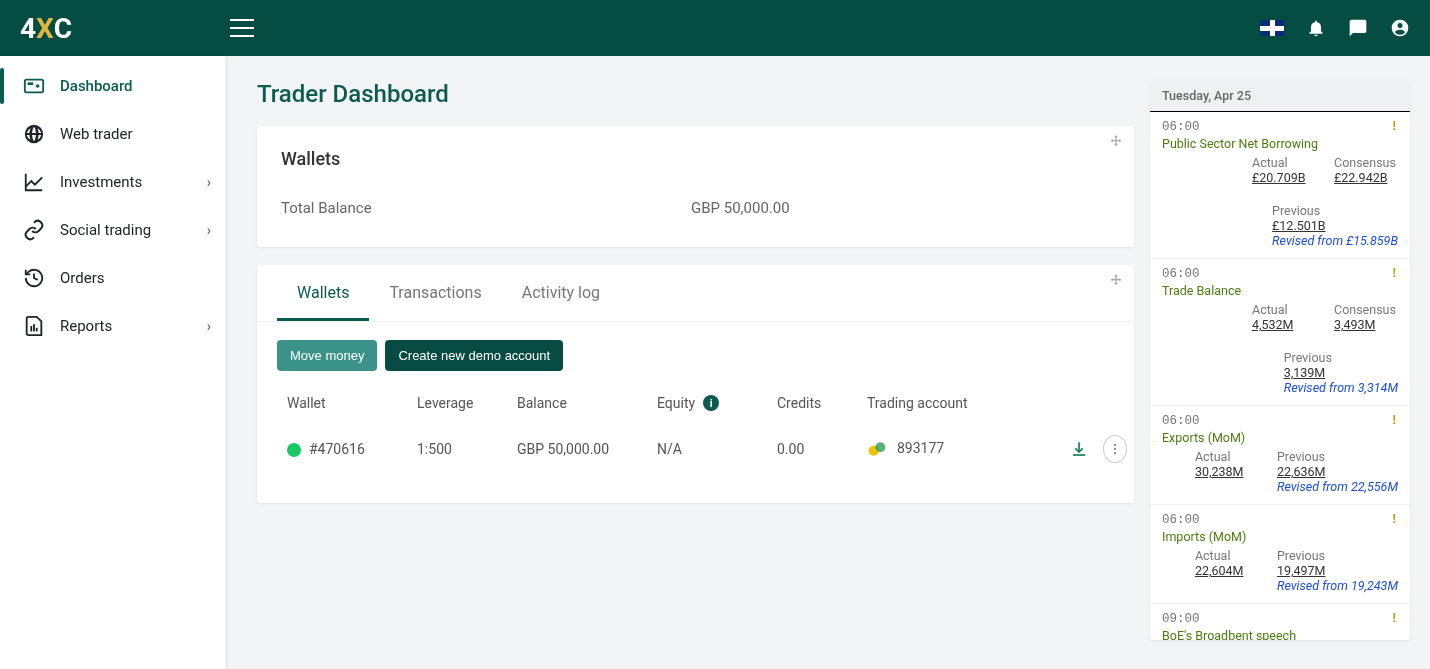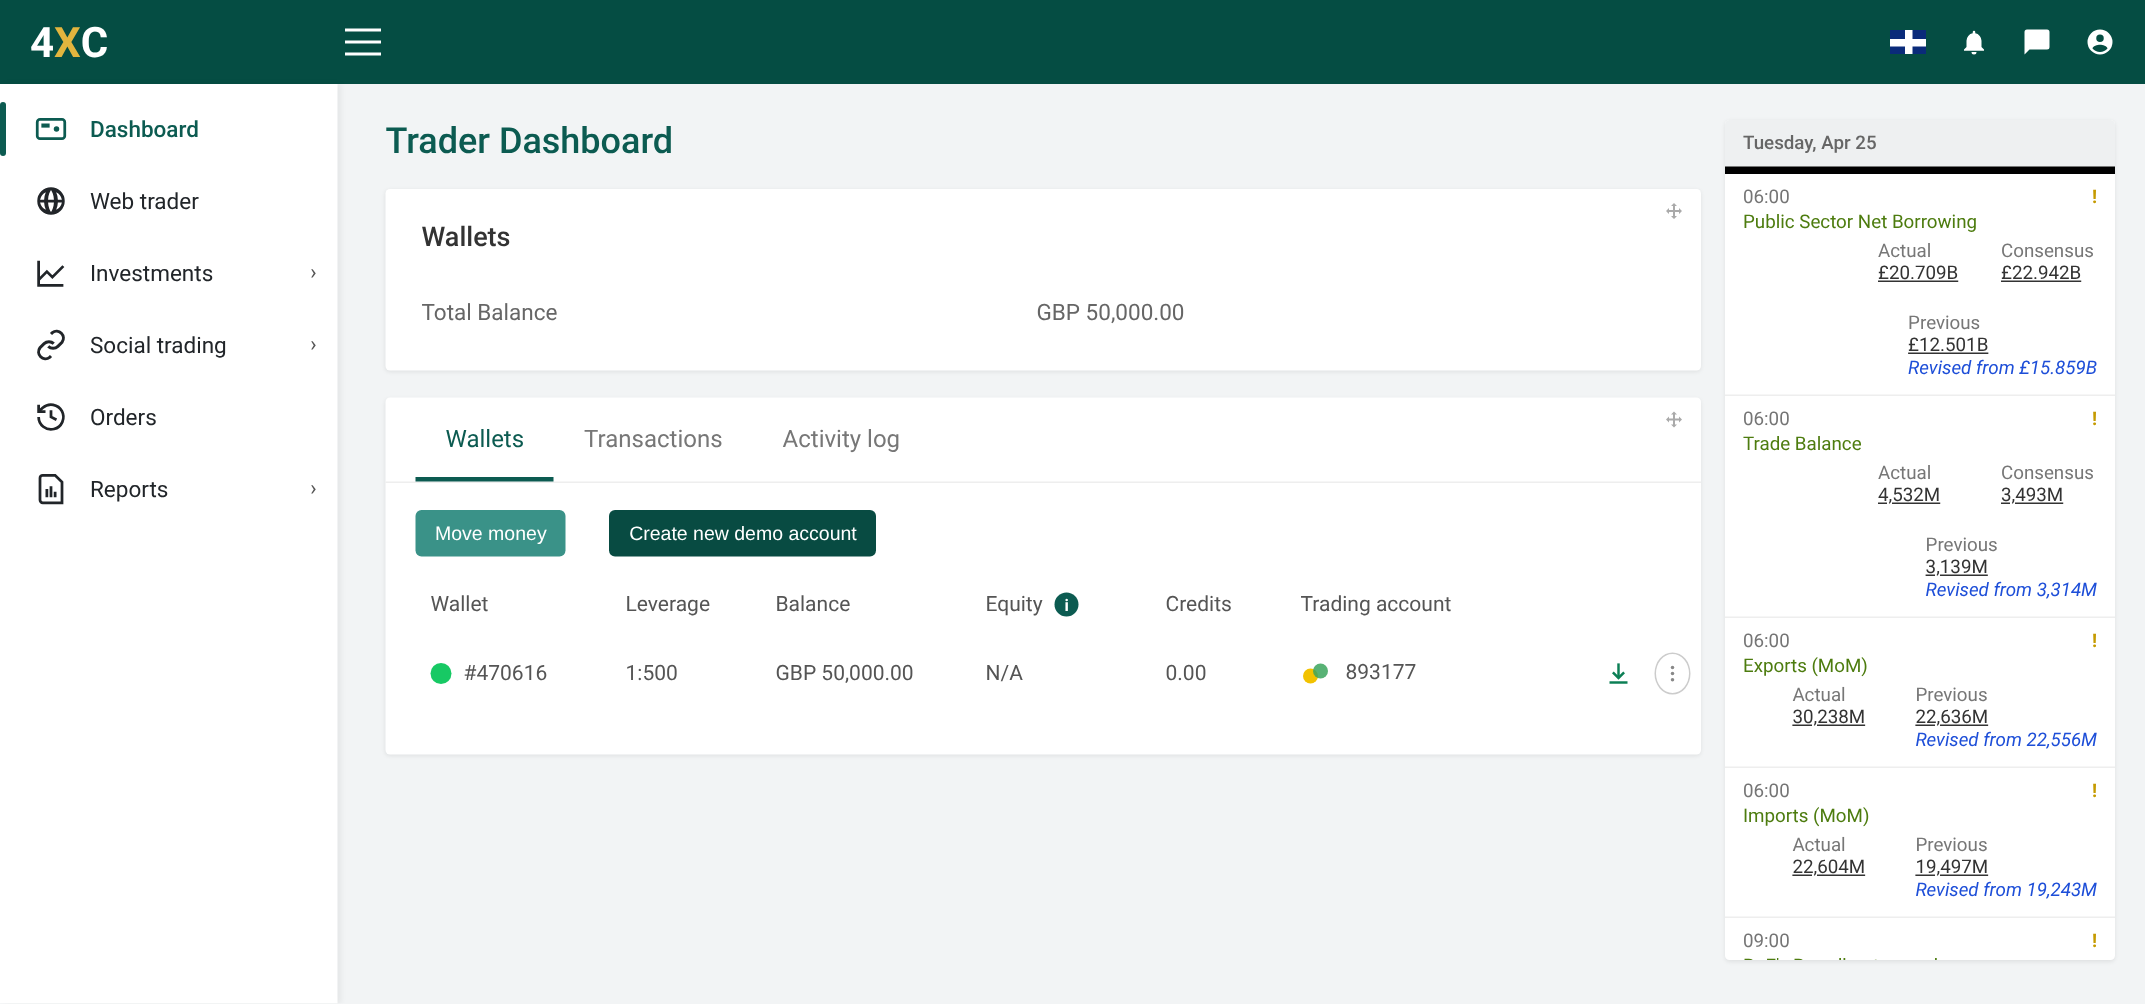--- a/index.html
+++ b/index.html
@@ -87,38 +87,38 @@
   .balance-row .label{ width: 410px; }
 
   
   .tabs-card { padding-bottom: 30px; }
   .tabs { display:flex; border-bottom:1px solid #eee; padding: 0 20px;}
   .tab { padding:18px 20px 16px 20px; color:#777; font-size:16px; cursor:pointer; border-bottom:3px solid transparent;}
   .tab.active{ color:#0c5b51; border-bottom-color:#0c5b51;}
   .actions { padding:18px 20px 16px 20px; display:flex; gap:8px;}
   .btn { border:none; border-radius:4px; padding:8px 13px; font-size:13px; cursor:pointer; color:#fff;}
   .btn.move-money { background:#3a9288; }
-  .btn.create-demo { background:#084b42;margin-left:21px; }
+  .btn.create-demo { background:#084b42; }
   .table { width:100%; padding: 0 20px; }
   .thead, .trow { display:grid; grid-template-columns: 130px 100px 140px 120px 90px 200px 60px; align-items:center; font-size:14px;}
   .thead { color:#555; padding: 8px 20px 14px 10px; }
   .thead .th { display:flex; align-items:center; gap:4px;}
   .trow { color:#555; padding: 10px 20px 10px 10px; }
   .status-dot{ width:14px; height:14px; border-radius:50%; background:#17c964; display:inline-block; margin-right:8px; vertical-align:middle;}
   .mt-logo { width:20px; height:20px; display:inline-block; vertical-align:middle; margin-right:10px;}
   .row-actions{ display:flex; gap:12px; align-items:center; justify-content:flex-end;}
   .icon-btn { width:28px; height:28px; display:flex; align-items:center; justify-content:center; cursor:pointer; color:#0c7f55; }
   .icon-btn.circle { border:1px solid #ccc; border-radius:50%; color:#888;}
   .info-badge { width:16px;height:16px;border-radius:50%;background:#0c5b51;color:#fff;display:inline-flex;align-items:center;justify-content:center;font-size:11px;font-weight:700;margin-left:4px;}
 
   
   .events { width:260px; background:#fff; border-radius:3px; box-shadow:0 1px 3px rgba(0,0,0,.08); font-size:12.5px; color:#555; max-height: 560px; overflow:hidden;}
-  .events .date-hdr { background:#eef0f1; padding:8px 12px; font-weight:500; color:#666; border-bottom:5px solid #000000;}
+  .events .date-hdr { background:#eef0f1; padding:8px 12px; font-weight:500; color:#666; border-bottom:1px solid #000000;}
   .ev { padding:8px 12px 10px 12px; border-bottom:1px solid #eee;}
-  .ev .time-row{ display:flex; justify-content:space-between; align-items:flex-end;}
+  .ev .time-row{ display:flex; justify-content:space-between; align-items:flex-end;font-family:Liberation Mono, monospace;}
   .ev .time{ color:#757575;}
   .ev .imp{ color:#c59a00; font-weight:bold;}
   .ev .title{ color:#4d7c0f; margin-top:2px;}
   .ev .cols{ display:flex; gap:18px; margin-top:4px; flex-wrap:wrap;justify-content:flex-end;}
   .ev .col{ min-width:64px;}
   .ev .col .lbl{ color:#777;}
   .ev .col .val{ color:#333;text-decoration:underline;}
   .ev .revised{ font-style:italic; color:#1d4ed8;}
 </style>
 </head>

